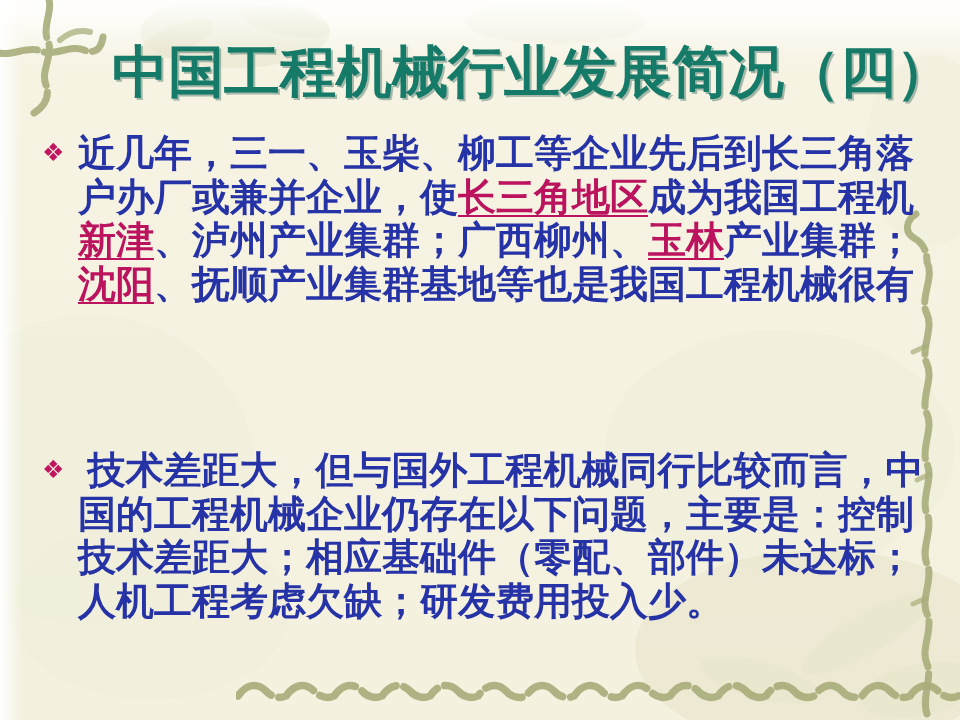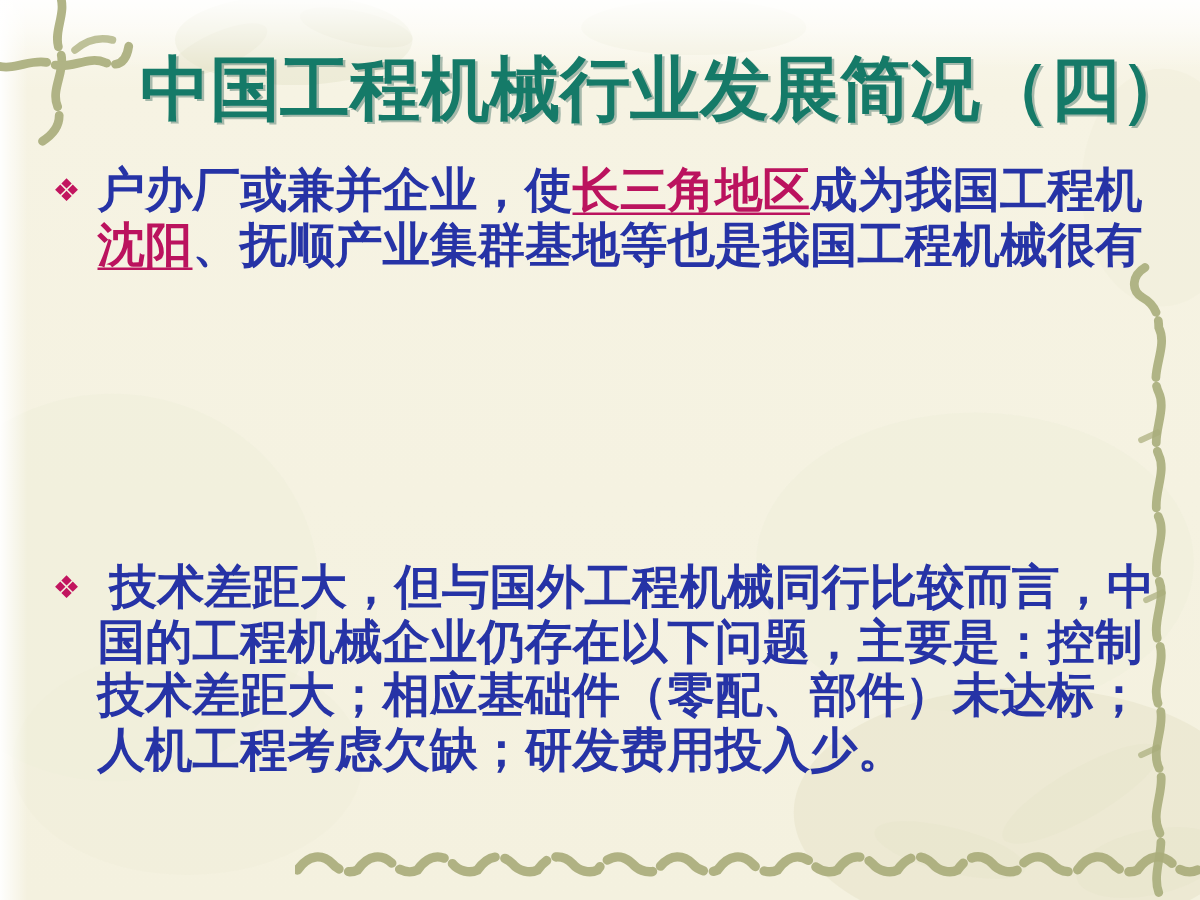--- a/index.html
+++ b/index.html
@@ -123,21 +123,23 @@
          c 9,-13 20,-13 28,-5 c 5,6 14,8 20,5
          c 9,-13 20,-13 28,-5 c 5,6 14,8 20,5
          c 9,-13 20,-13 28,-5 c 5,6 14,8 20,5"></path>
   </svg>
 
   <div id="title">中国工程机械行业发展简况（四）</div>
 
   <div id="bullets">
       <div class="para para-0">
         <span class="bullet-glyph">❖</span>
+        <div class="line"><span>近几年，三一、玉柴、柳工等企业先后到长三角落</span></div>
         <div class="line"><span>户办厂或兼并企业，使</span><span class="hlink">长三角地区</span><span>成为我国工程机</span></div>
+        <div class="line"><span class="hlink">新津</span><span>、泸州产业集群；广西柳州、</span><span class="hlink">玉林</span><span>产业集群；</span></div>
         <div class="line"><span class="hlink">沈阳</span><span>、抚顺产业集群基地等也是我国工程机械很有</span></div>
       </div>
       <div class="para para-1">
         <span class="bullet-glyph">❖</span>
         <div class="line"><span> 技术差距大，但与国外工程机械同行比较而言，中</span></div>
         <div class="line"><span>国的工程机械企业仍存在以下问题，主要是：控制</span></div>
         <div class="line"><span>技术差距大；相应基础件（零配、部件）未达标；</span></div>
         <div class="line"><span>人机工程考虑欠缺；研发费用投入少。</span></div>
       </div>
     </div>

